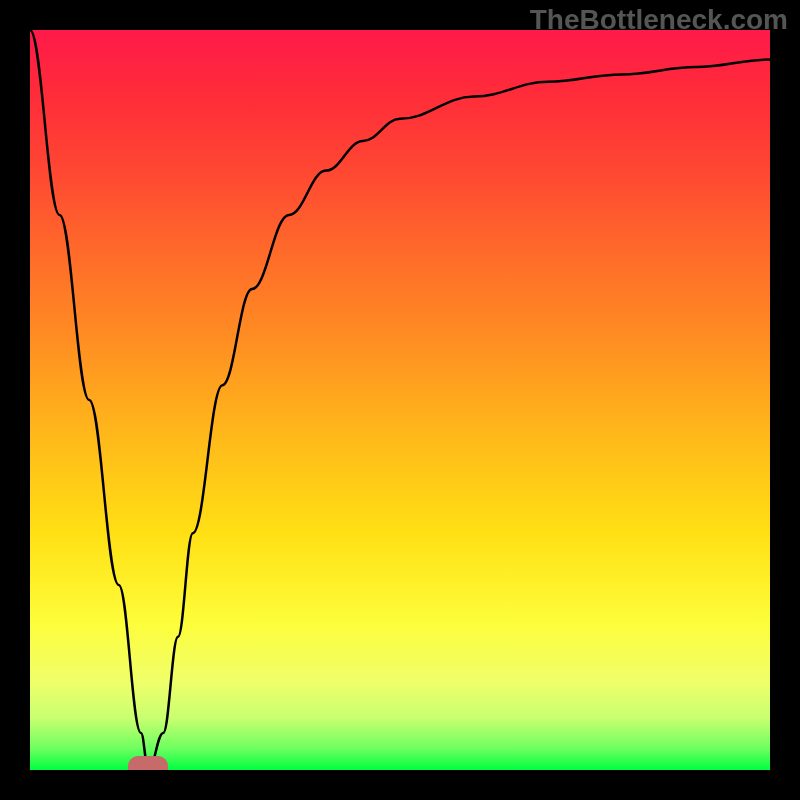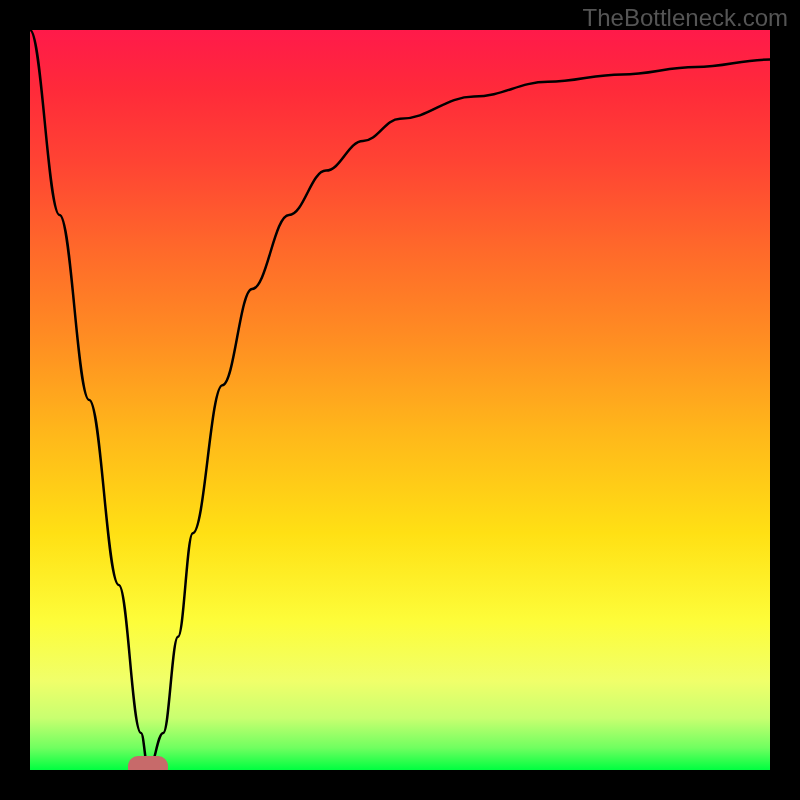--- a/index.html
+++ b/index.html
@@ -9,22 +9,22 @@
       background: #000;
       position: relative;
       font-family: Arial, sans-serif;
       overflow: hidden;
     }
     .attribution {
       position: absolute;
       top: 4px;
       right: 12px;
       color: #555;
-      font-size: 24px;
-      font-weight: 400;
+      font-size: 28px;
+      font-weight: 700;
       z-index: 10;
     }
     .plot-area {
       position: absolute;
       left: 30px;
       top: 30px;
       width: 740px;
       height: 740px;
       overflow: hidden;
     }

